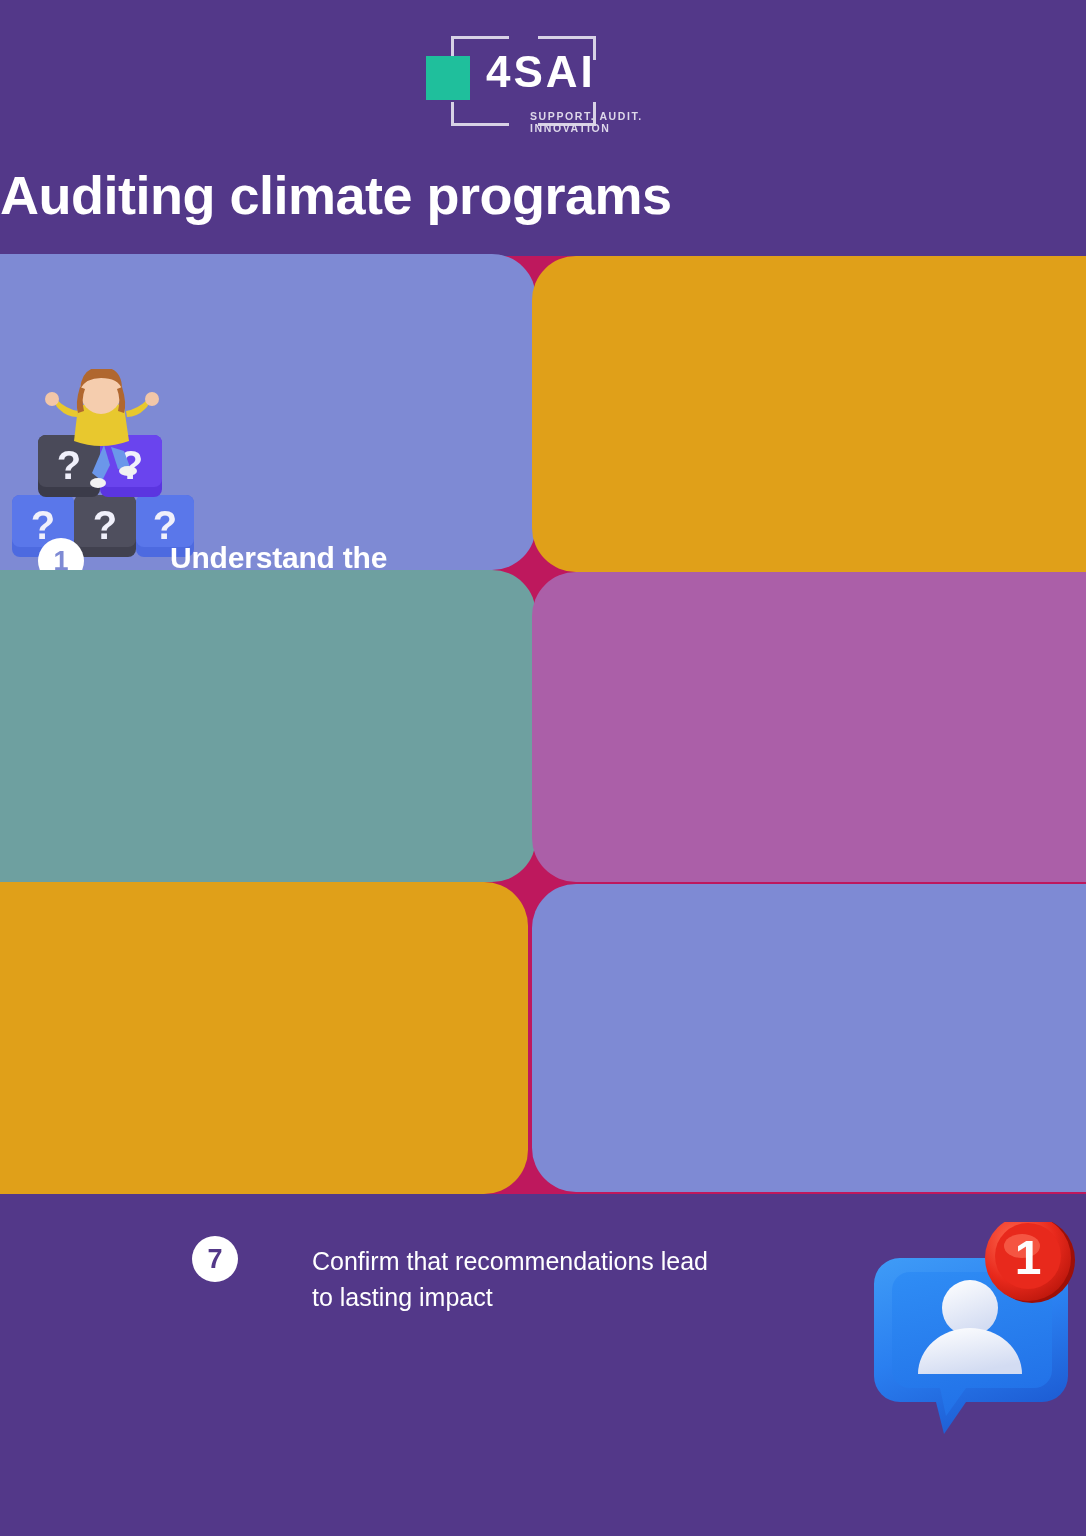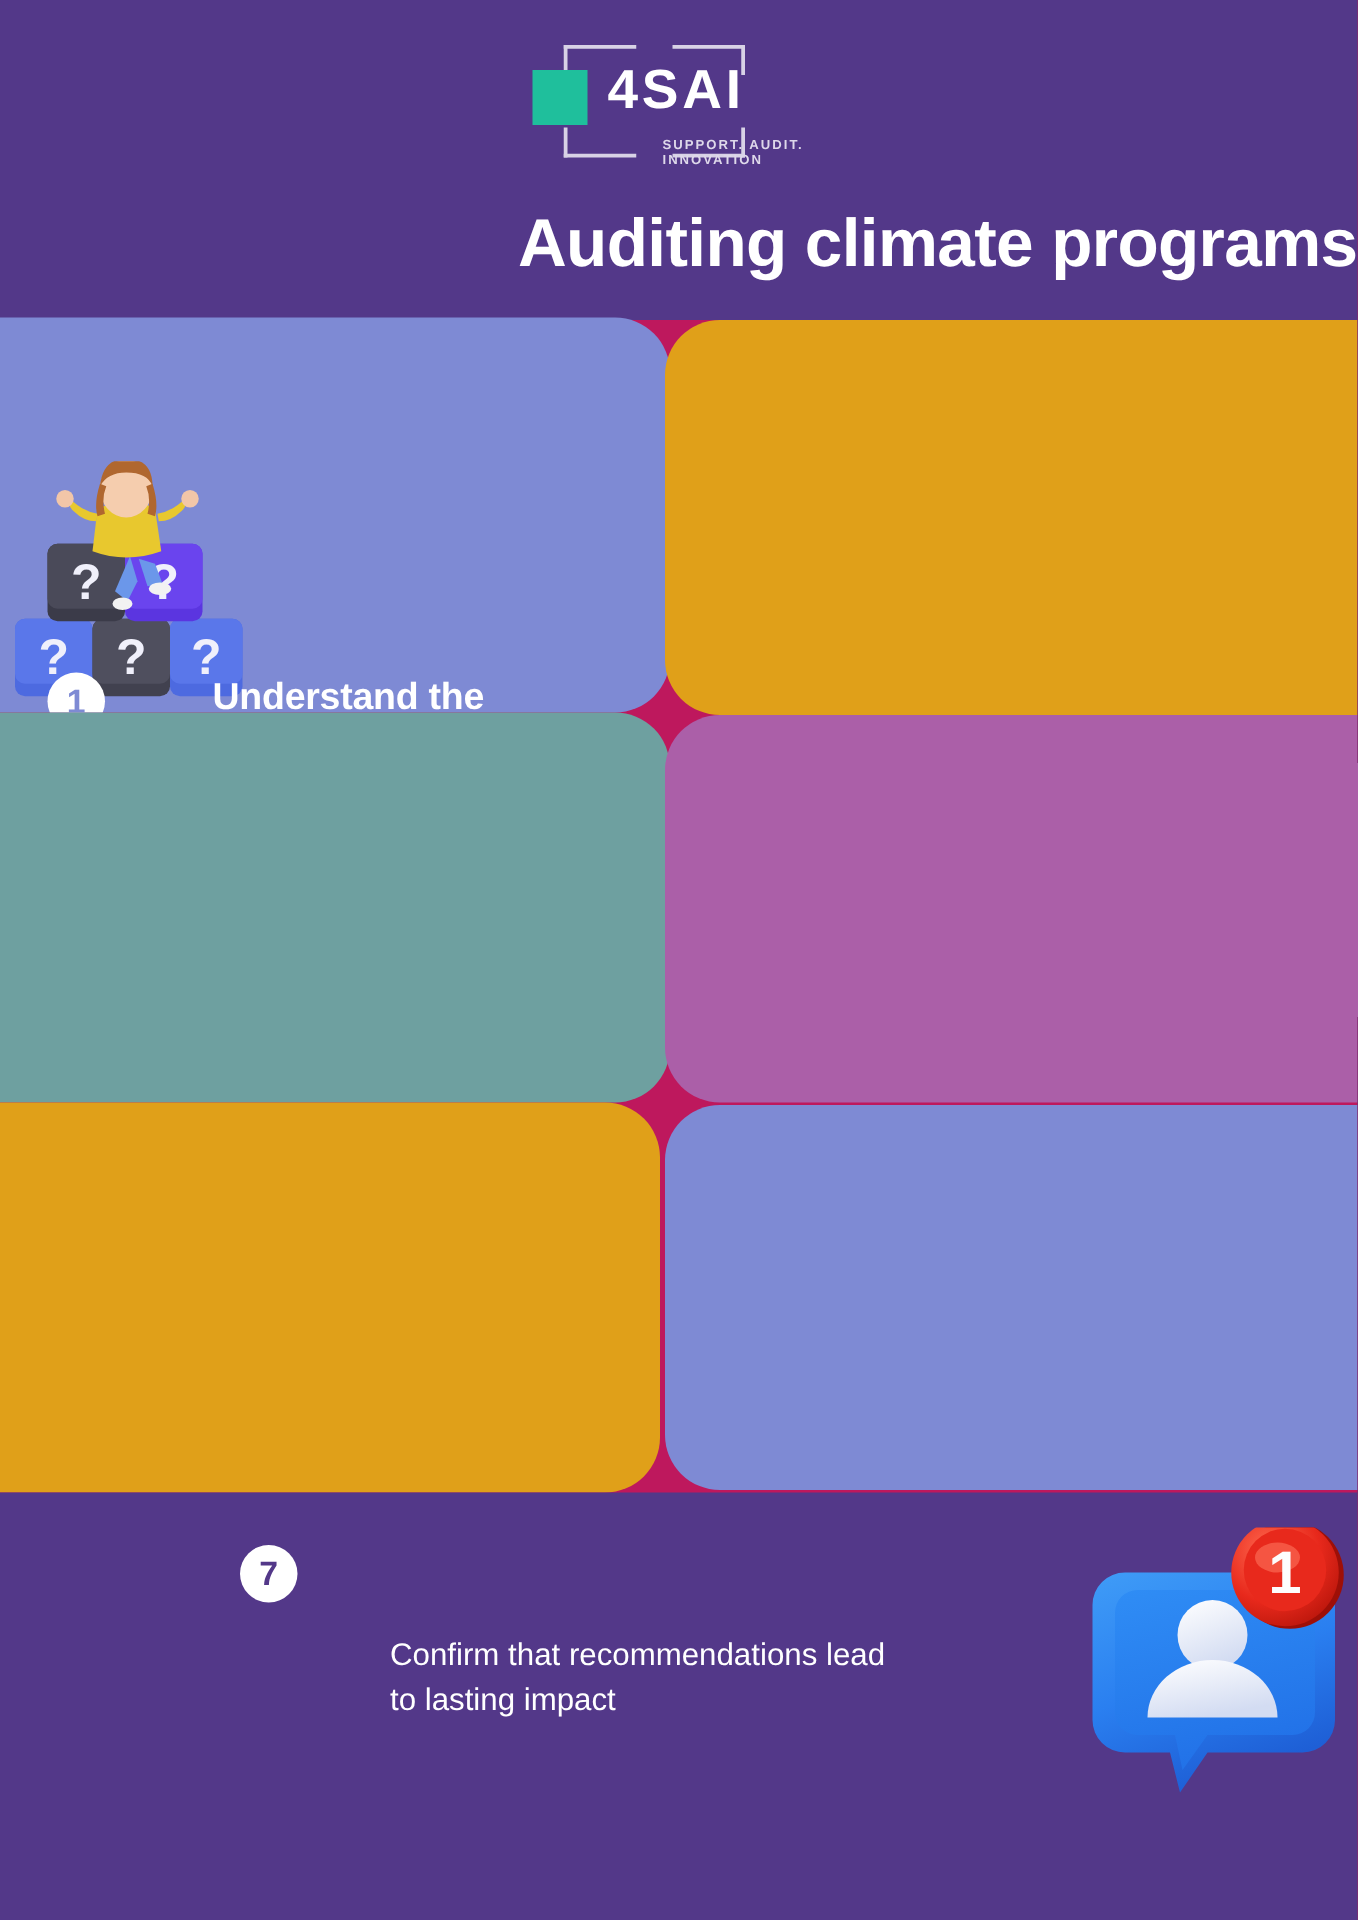--- a/index.html
+++ b/index.html
@@ -30,21 +30,21 @@
   .logo-name{
     position:absolute; left:78px; top:24px;
     font-size:44px; font-weight:700; color:#ffffff; letter-spacing:3px; line-height:1;
   }
   .logo-tag{
     position:absolute; left:122px; top:84px;
     font-size:10.5px; font-weight:700; color:#ded8ea; letter-spacing:1.6px;
   }
   .page-title{
     position:absolute; left:0; top:166px; width:1086px;
-    text-align:right; color:#ffffff;
+    text-align:left; color:#ffffff;
     font-size:54px; font-weight:700; letter-spacing:-0.5px; line-height:1.1;
   }
 
   
   .card{
     position:absolute; overflow:hidden;
   }
 
   .num{
     position:absolute; width:46px; height:46px; border-radius:50%;
@@ -176,21 +176,21 @@
 
   <div class="card" id="card6">
     
     
     
     
   </div>
 
   <div id="step7"></div>
   <span class="num" style="left:192px; top:1236px; color:#533889; position:absolute;">7</span>
-  <div class="cdesc" style="left:312px; top:1307px; width:540px; white-space:pre-line;">Confirm that recommendations lead
+  <div class="cdesc" style="left:312px; top:1244px; width:540px; white-space:pre-line;">Confirm that recommendations lead
 to lasting impact</div>
 
   <svg id="notif" viewBox="0 0 214 216">
     <defs>
       <linearGradient id="bubG" x1="0" y1="0" x2="0.4" y2="1">
         <stop offset="0%" stop-color="#3f9cf7"></stop>
           <stop offset="55%" stop-color="#2a7ff0"></stop>
         <stop offset="100%" stop-color="#1e5fd6"></stop>
       </linearGradient>
       <linearGradient id="bubIn" x1="0" y1="0" x2="0.3" y2="1">

